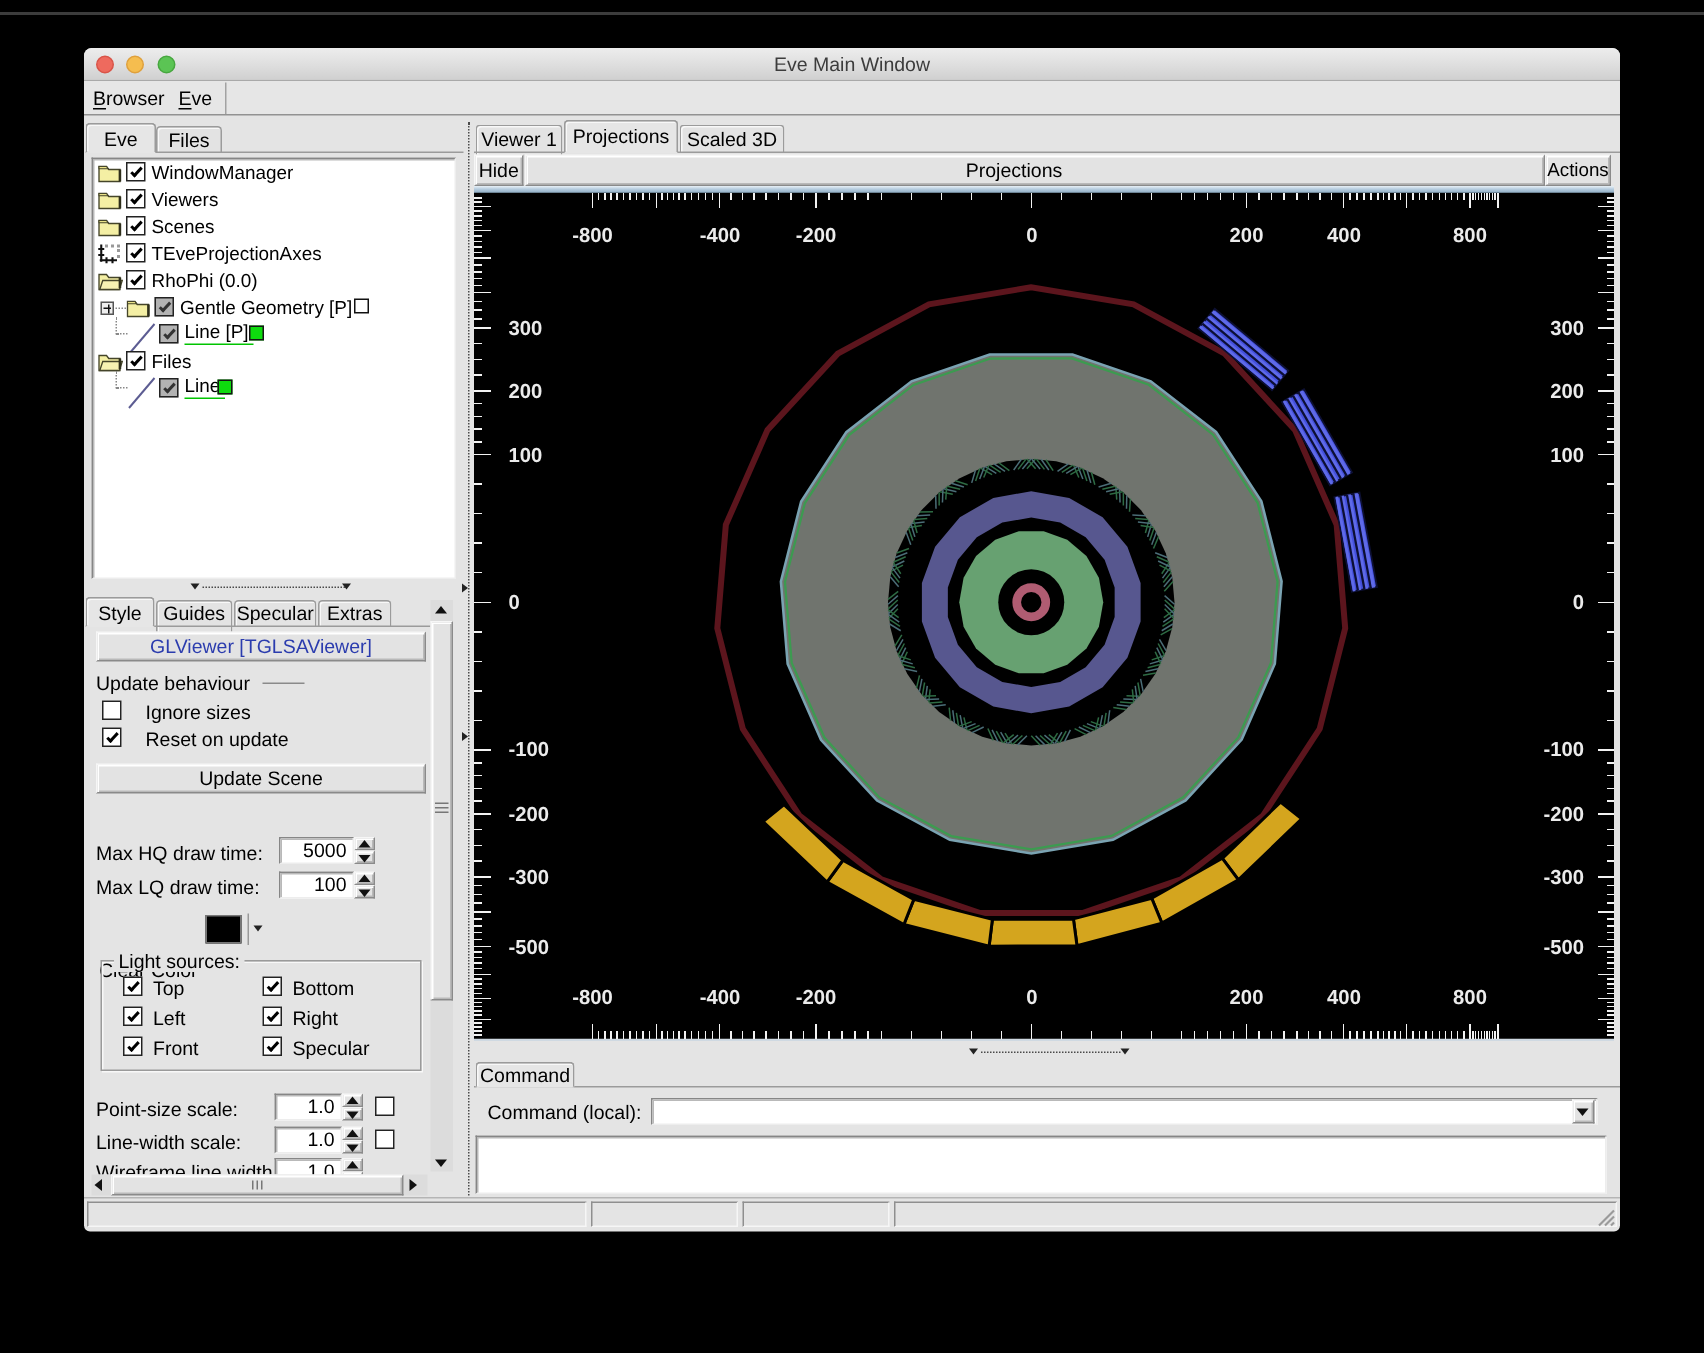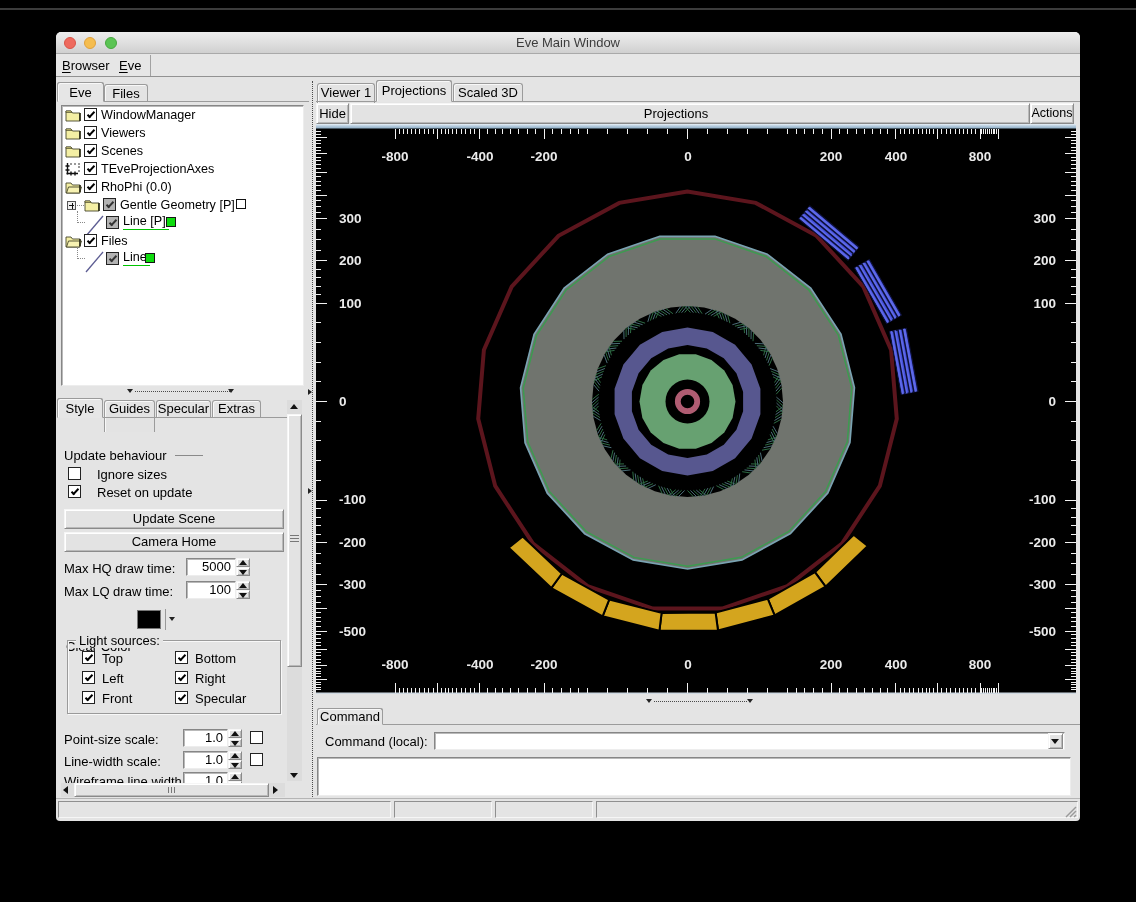--- a/index.html
+++ b/index.html
@@ -159,30 +159,30 @@
 <div class="a" style="left:89px;top:221px;width:10px;height:10px;border:1px solid #151515;background:#0edc0e"></div>
 <div class="a hsplit" style="left:79px;top:359px;width:95px"></div>
 <div class="a sdn" style="left:71px;top:357px"></div>
 <div class="a sdn" style="left:172px;top:357px"></div>
 <div class="a tab sel" style="left:1px;top:365.5px;width:46px;height:20px;line-height:19px">Style</div>
 <div class="a tab" style="left:48px;top:368px;width:51px;height:32px;line-height:16px">Guides</div>
 <div class="a tab" style="left:100px;top:368px;width:55px;height:18px;line-height:16px">Specular</div>
 <div class="a tab" style="left:156px;top:368px;width:49px;height:18px;line-height:16px">Extras</div>
 <div class="a" style="left:1px;top:385px;width:230px;height:1px;background:#9b9b9b"></div>
 <div class="a tab sel" style="left:1px;top:365.5px;width:46px;height:20px;line-height:19px;border-bottom:1px solid #e6e6e6;box-shadow:inset 1px 1px 0 #f8f8f8">Style</div>
+<div class="a raised btn" style="left:8px;top:389px;width:220px;height:20px;line-height:18px;color:#2b3cae">GLViewer [TGLSAViewer]</div>
 <div class="lbl" style="left:8px;top:416px">Update behaviour</div>
 <div class="a" style="left:119px;top:423px;width:28px;height:1px;background:#8a8a8a"></div>
 <div class="a ck" style="left:12px;top:435px;width:13px;height:13px"></div>
 <div class="lbl" style="left:41px;top:435px">Ignore sizes</div>
 <div class="a ck" style="left:12px;top:453px;width:13px;height:13px">
       <div class="m"></div>
     </div>
 <div class="lbl" style="left:41px;top:453px">Reset on update</div>
 <div class="a raised btn" style="left:8px;top:477px;width:220px;height:20px;line-height:18px">Update Scene</div>
-<div class="a raised btn" style="left:8px;top:500px;width:220px;height:20px;line-height:18px">Camera Home</div>
 <div class="lbl" style="left:8px;top:529px">Max HQ draw time:</div>
 <div class="a sunk" style="left:130px;top:526px;width:50px;height:18px;text-align:right;line-height:16px;padding-right:4px">5000</div>
     <div class="a raised" style="left:180px;top:526px;width:14px;height:9px"></div>
     <div class="a raised" style="left:180px;top:535px;width:14px;height:9px"></div>
     <div class="a up" style="left:183px;top:528px;border-width:4px;border-bottom-width:5px"></div>
     <div class="a dn" style="left:183px;top:537.5px;border-width:4px;border-top-width:5px"></div>
 <div class="lbl" style="left:8px;top:552px">Max LQ draw time:</div>
 <div class="a sunk" style="left:130px;top:549px;width:50px;height:18px;text-align:right;line-height:16px;padding-right:4px">100</div>
     <div class="a raised" style="left:180px;top:549px;width:14px;height:9px"></div>
     <div class="a raised" style="left:180px;top:558px;width:14px;height:9px"></div>

